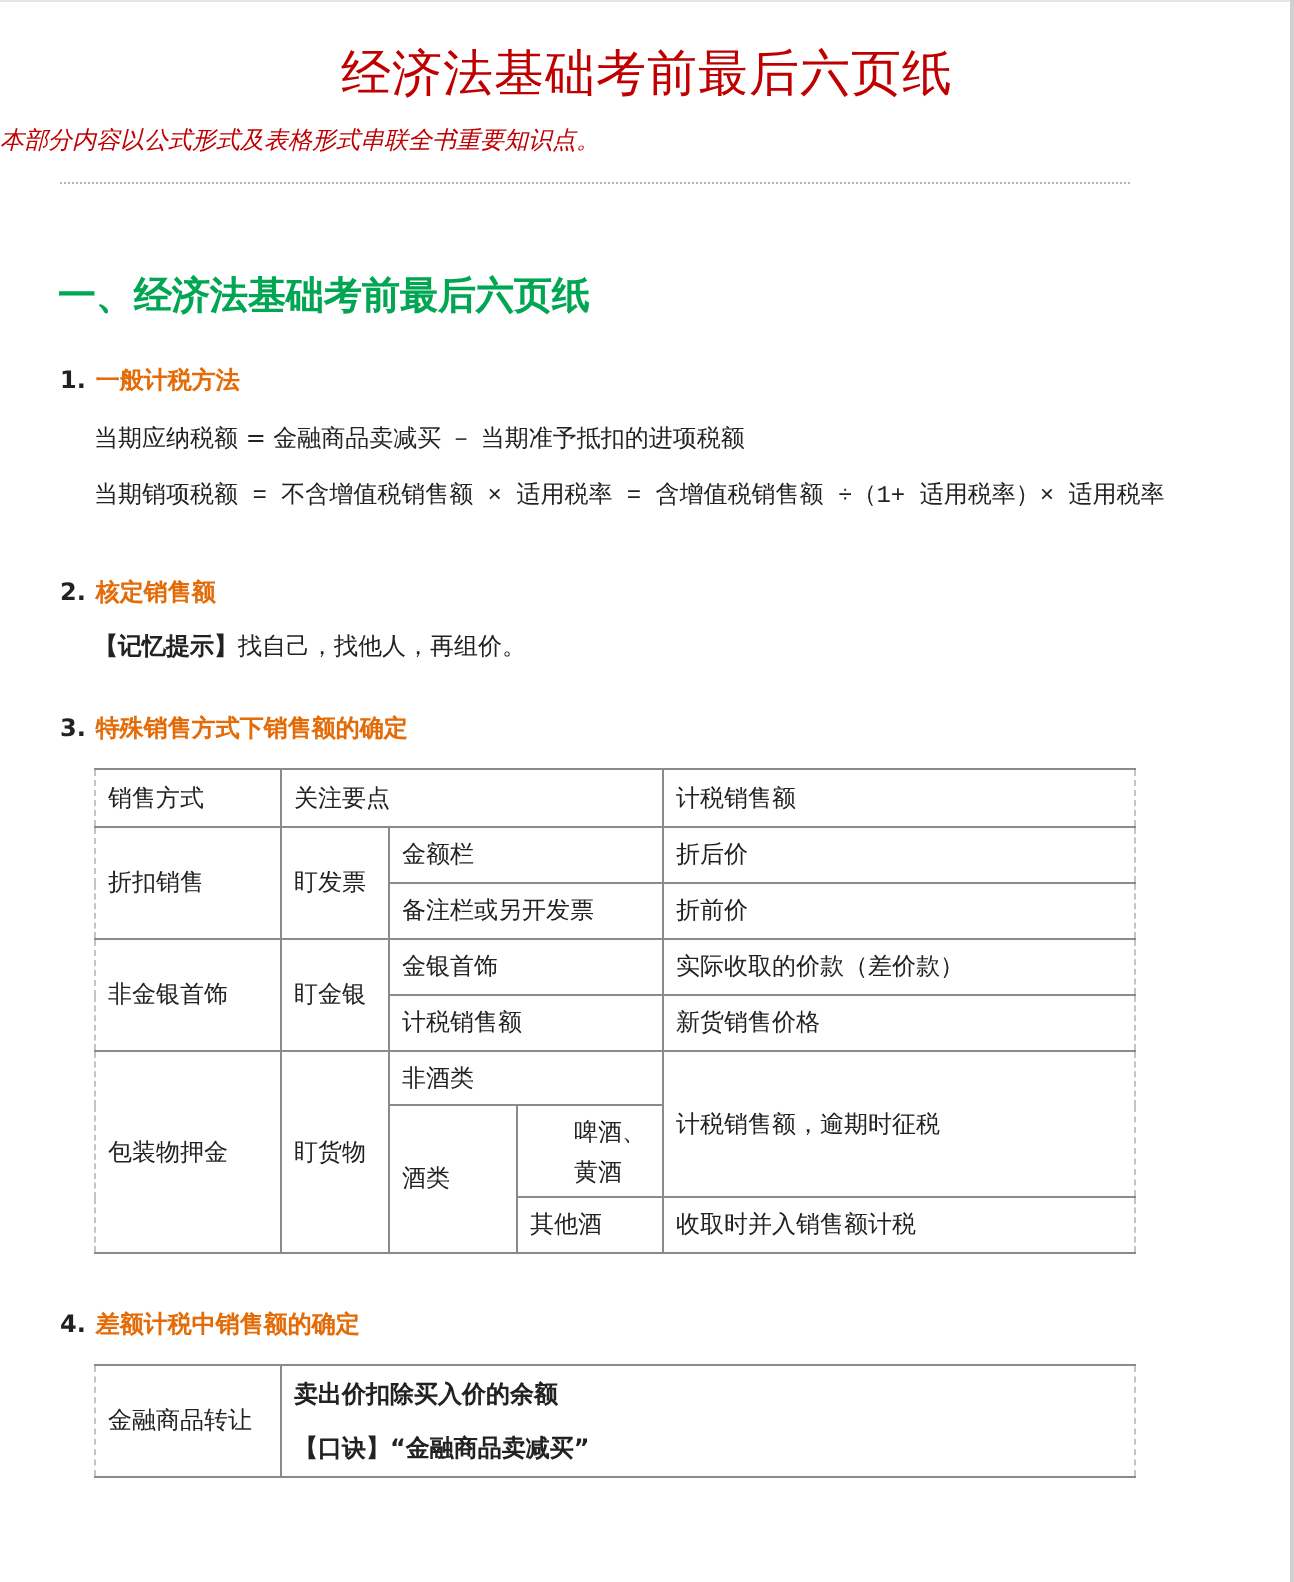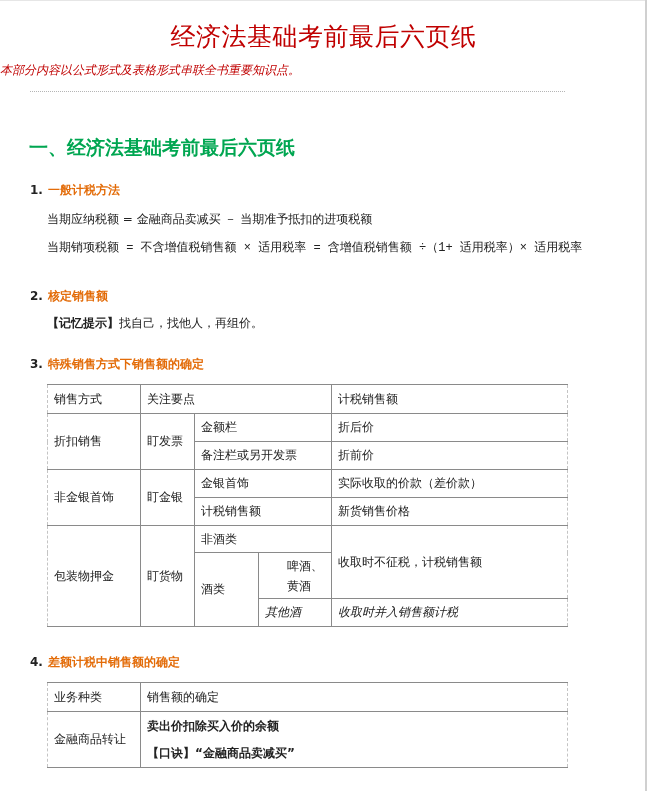--- a/index.html
+++ b/index.html
@@ -98,47 +98,43 @@
     <td class="rgt">实际收取的价款（差价款）</td>
   </tr>
   <tr style="height:28px;">
     <td colspan="2">计税销售额</td>
     <td class="rgt">新货销售价格</td>
   </tr>
   <tr style="height:27px;">
     <td class="lft" rowspan="4">包装物押金</td>
     <td rowspan="4">盯货物</td>
     <td colspan="2">非酒类</td>
-    <td class="rgt" rowspan="2">收取时不征税，计税销售额</td>
+    <td class="rgt" rowspan="2">计税销售额，逾期时征税</td>
   </tr>
   <tr style="height:46px;">
     <td rowspan="2">酒类</td>
     <td style="line-height:20px;padding-left:28px;">啤酒、黄酒</td>
   </tr>
-  <tr style="height:28px;font-style:italic;">
+  <tr style="height:28px;">
     <td>其他酒</td>
     <td class="rgt">收取时并入销售额计税</td>
   </tr>
 </tbody>
   </table>
 
 <div class="h2" style="top:654px;">
   <span class="num">4.</span><span>差额计税中销售额的确定</span>
 </div>
 
 <table class="grid" style="left:47px; top:682px; width:520px;">
   <colgroup>
     <col style="width:93px">
       <col style="width:427px">
   </colgroup>
   <tbody>
-      <tr style="height:29px;">
-    <td class="lft">业务种类</td>
-    <td class="rgt">销售额的确定</td>
-  </tr>
   <tr style="height:56px;">
     <td class="lft">金融商品转让</td>
     <td class="rgt" style="line-height:27px;font-weight:bold;">
       <div>卖出价扣除买入价的余额</div>
       <div>【口诀】“金融商品卖减买”</div>
     </td>
   </tr>
 </tbody>
   </table>
 

